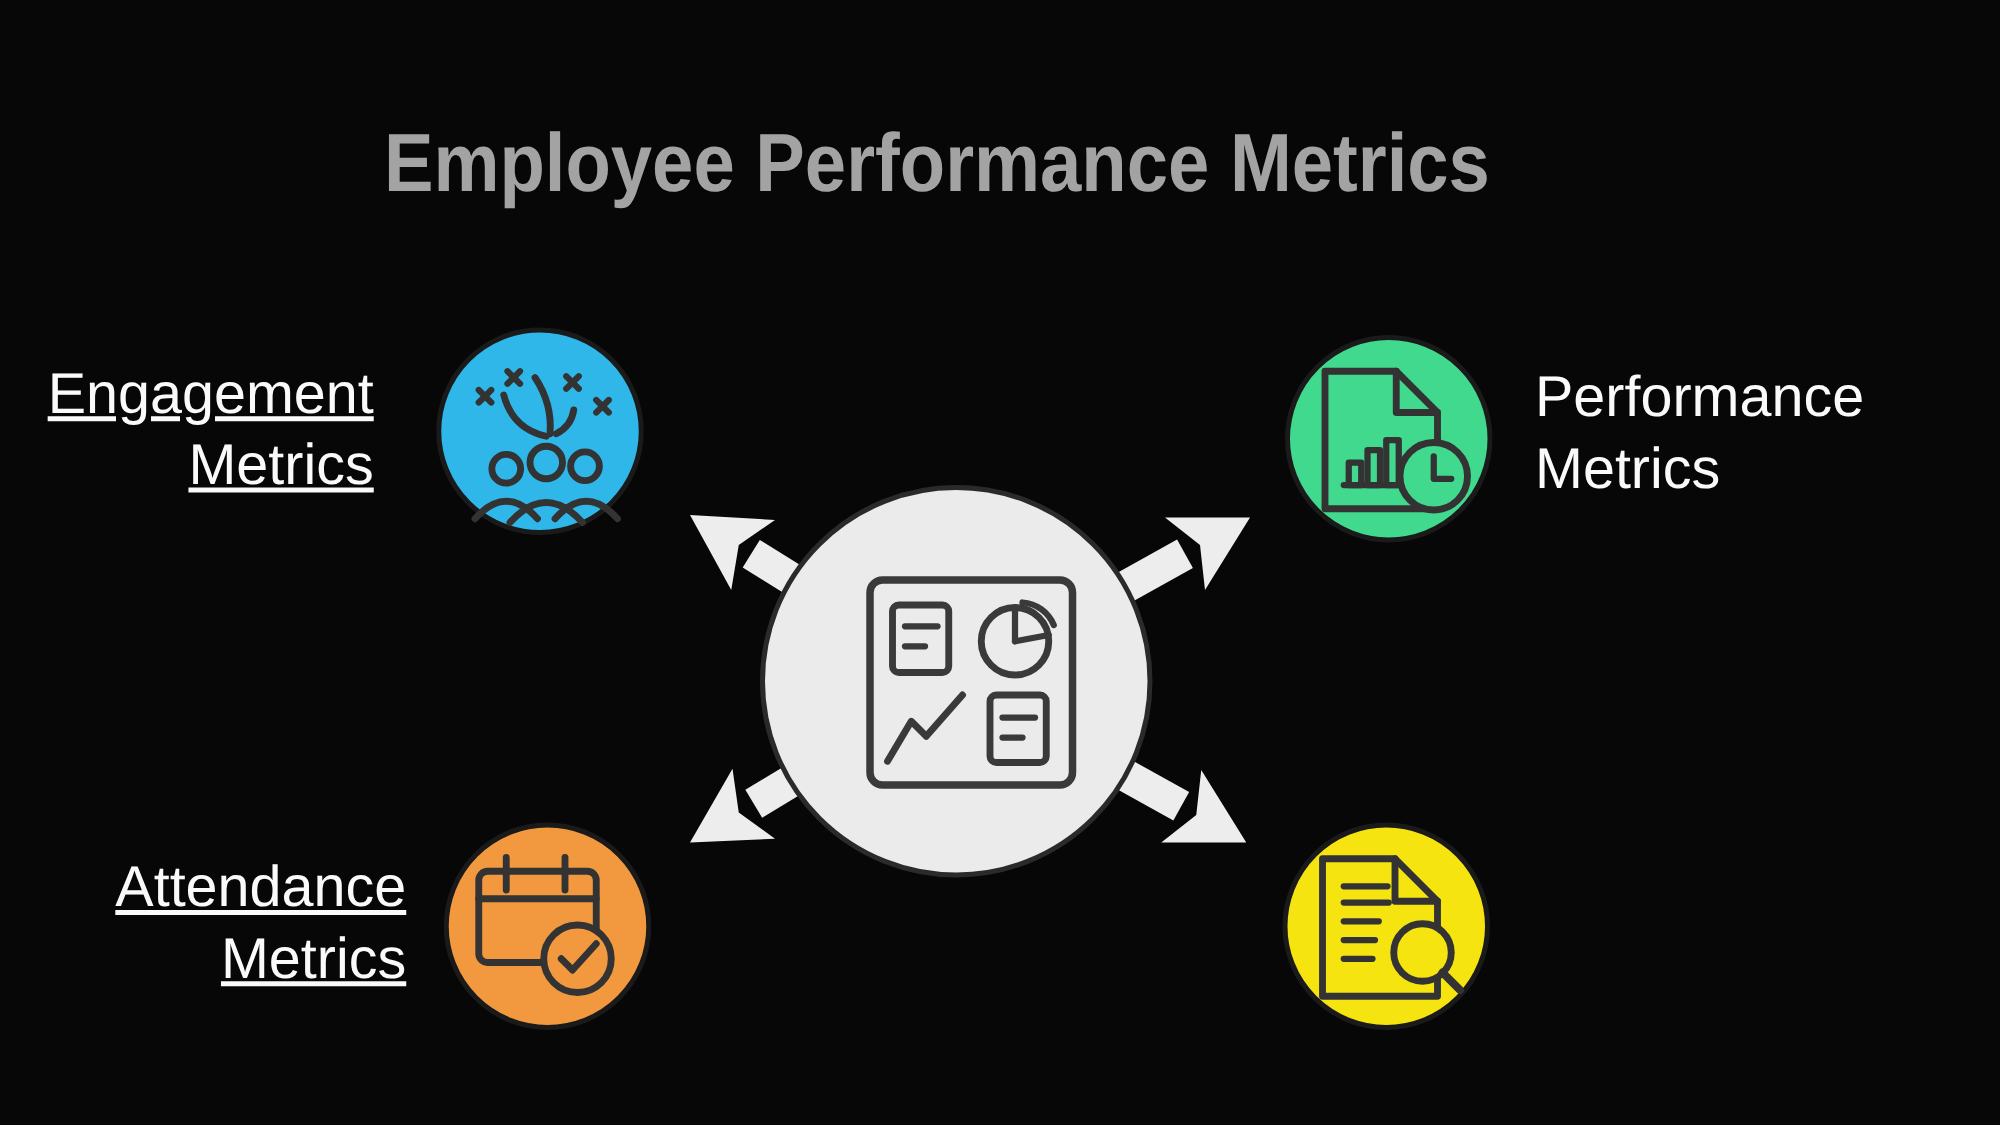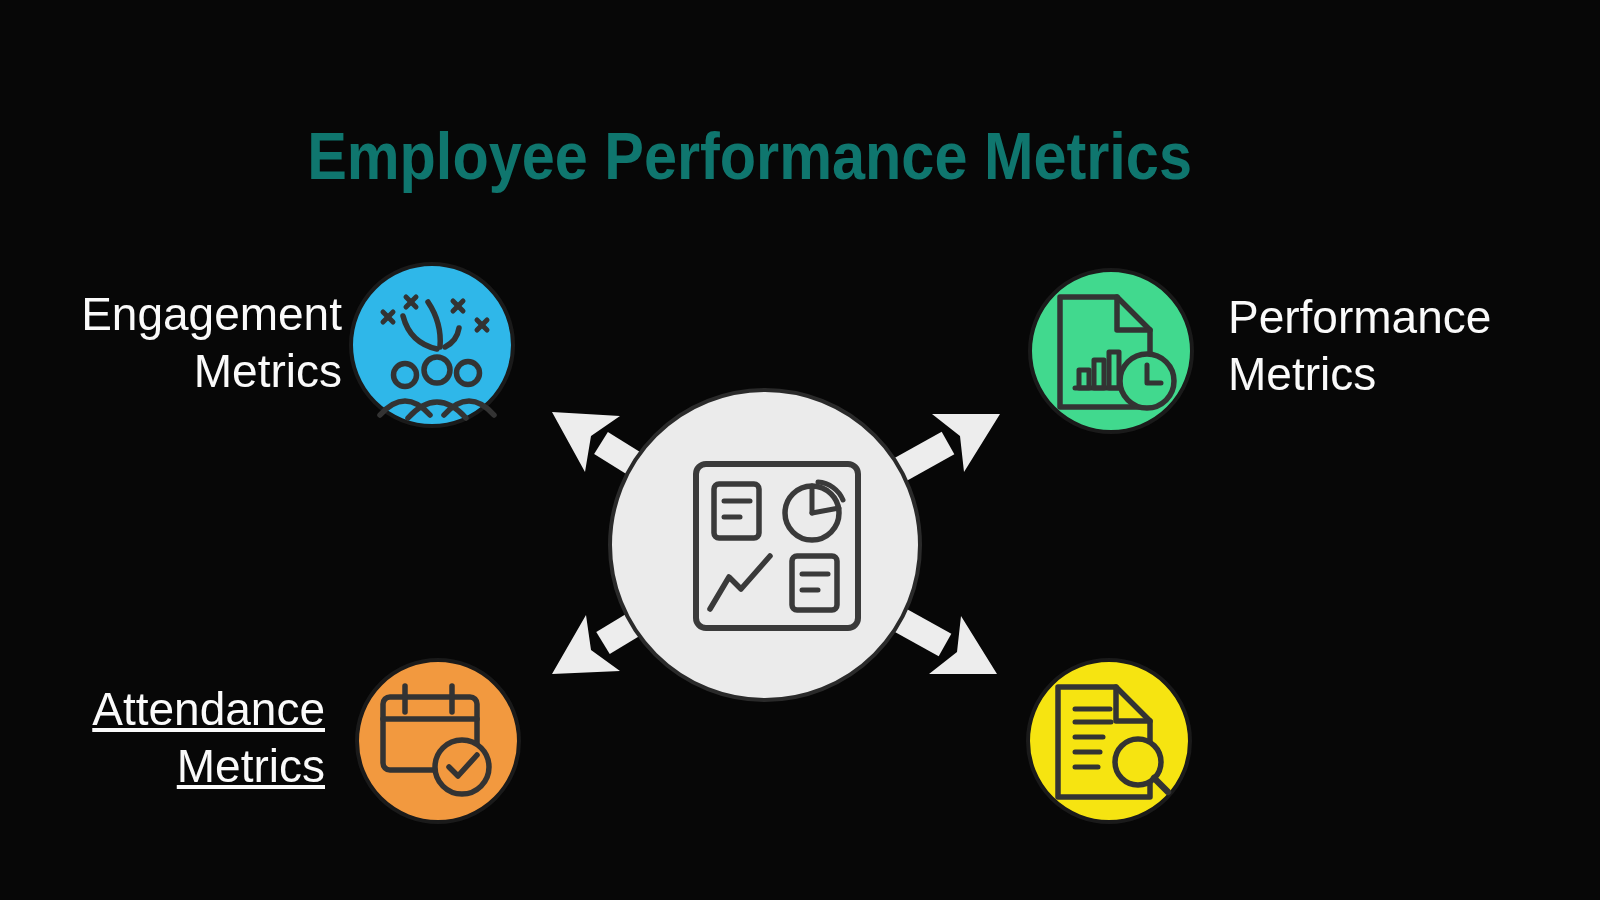--- a/index.html
+++ b/index.html
@@ -4,37 +4,37 @@
 <style>
   html,body{margin:0;padding:0;}
   body{
     width:1600px;height:900px;
     background:#070707;
     font-family:"Liberation Sans","DejaVu Sans",sans-serif;
     overflow:hidden;position:relative;
   }
   .stage{position:absolute;inset:0;width:1600px;height:900px;}
   .title{
-    position:absolute;left:0;top:120px;width:1500px;
-    text-align:center;color:#0f766e;
+    position:absolute;left:0;top:94px;width:1500px;
+    text-align:center;color:#a3a3a3;
   }
   .title .title-inner{
     display:inline-block;
     font-weight:700;font-size:66px;line-height:72px;
     transform:scaleX(0.9);transform-origin:50% 50%;
     white-space:nowrap;
   }
   .node-label{
     position:absolute;color:#fafafa;
     font-size:46px;line-height:57px;font-weight:500;
     white-space:nowrap;
   }
   .label-right{text-align:right;}
   .label-left{text-align:left;}
-  #label-engagement{right:1258px;top:286px;}
+  #label-engagement{right:1301px;top:286px;text-decoration:underline;}
   #label-productivity{left:1228px;top:289px;}
   #label-attendance{right:1275px;top:681px;text-decoration:underline;}
   #label-quality{left:1228px;top:709px;}
   .node-svg{position:absolute;width:170px;height:170px;}
   #node-engagement{left:347px;top:260px;}
   #node-productivity{left:1026px;top:266px;}
   #node-attendance{left:353px;top:656px;}
   #node-quality{left:1024px;top:656px;}
   svg{display:block;}
 </style>

